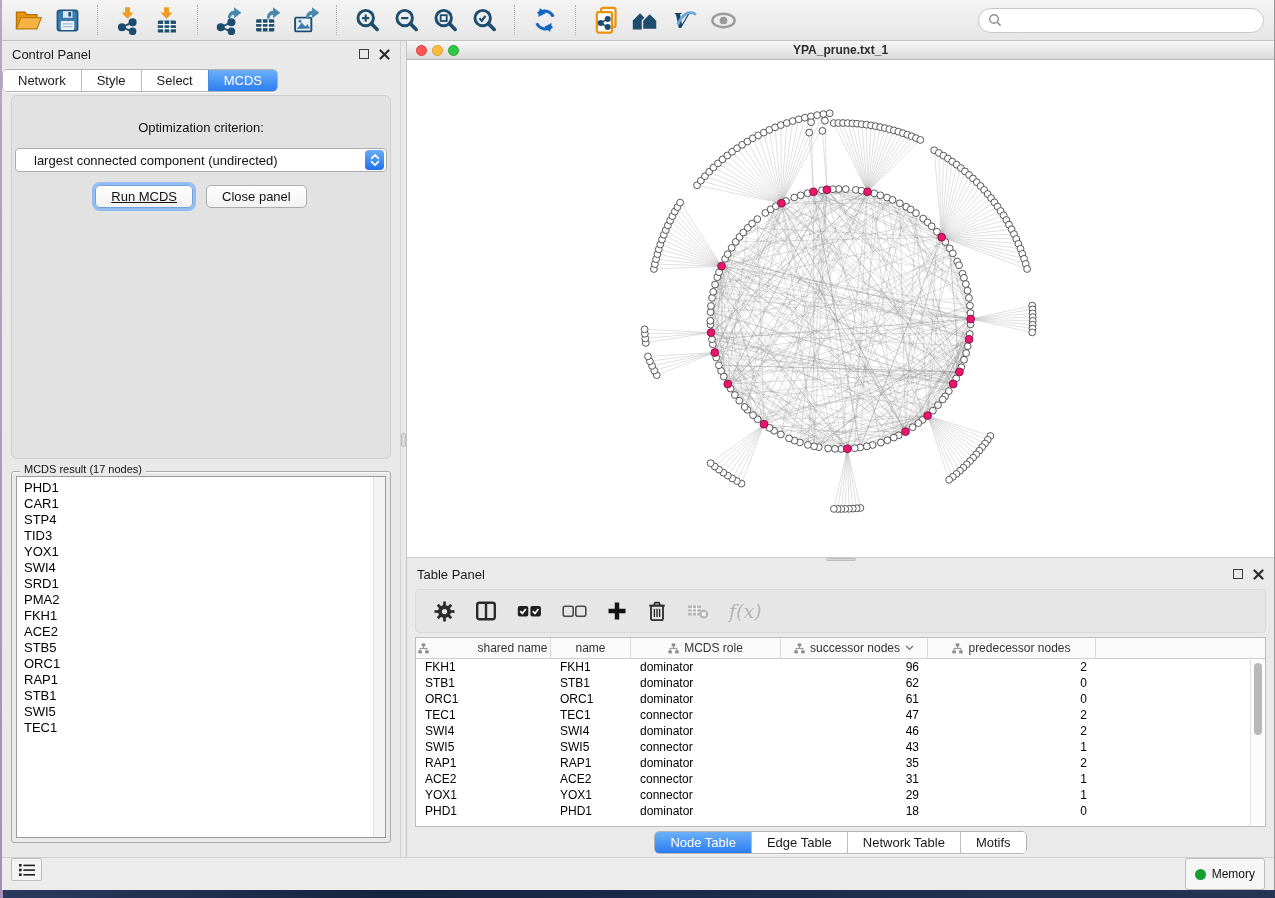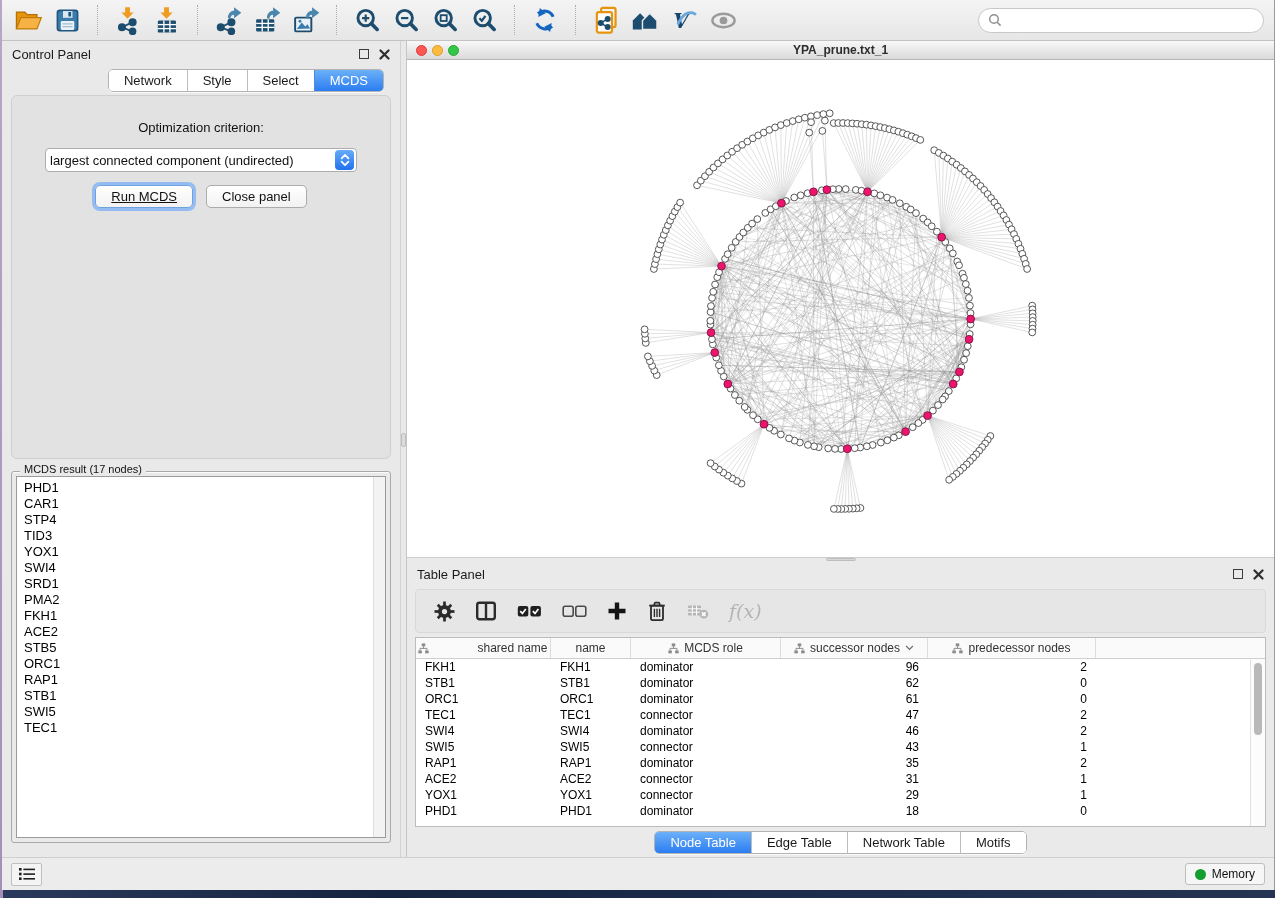--- a/index.html
+++ b/index.html
@@ -27,31 +27,31 @@
   .vsplit { flex:0 0 7px; background:#e9e9e9; border-left:1px solid #d2d2d2; border-right:1px solid #c6c6c6; position:relative; }
   .vsplit .grip { position:absolute; left:0; right:0; top:392px; height:14px; background:#dcdcdc;
     border:1px solid #bdbdbd; border-radius:2px; }
 
   
   .cpanel { flex:0 0 398px; background:#e9e9e9; display:flex; flex-direction:column; min-height:0; }
   .pane-titlebar { height:26px; flex:0 0 26px; display:flex; align-items:center; padding:0 10px;
     font-size:13px; color:#1b1b1b; }
   .win-btns { margin-left:auto; display:flex; align-items:center; gap:10px; }
   .float-box { width:10px; height:10px; border:1.6px solid #3c3c3c; display:inline-block; }
-  .cp-tabs { display:flex; justify-content:flex-end; margin:2px 16px 3px; }
+  .cp-tabs { display:flex; justify-content:flex-start; margin:2px 0 3px; }
   .segmented { display:inline-flex; border:1px solid #b3b3b3; border-radius:5px; overflow:hidden;
     background:#fff; box-shadow:0 1px 0 rgba(255,255,255,.7); }
   .seg-tab { padding:3px 15px; font-size:13px; color:#1a1a1a; border-left:1px solid #bdbdbd; background:#fff; }
   .seg-tab:first-child { border-left:none; }
   .seg-tab.active { background:linear-gradient(#6cb0f8,#2b7df1); color:#fff; border-left-color:#4a8adf; }
   .cp-box { margin:0 9px; height:364px; flex:0 0 364px; background:#e2e2e2; border:1px solid #cfcfcf;
     border-radius:6px; text-align:center; }
   .opt-label { margin-top:24px; font-size:13px; color:#111; }
-  .dropdown { margin:13px auto 0; width:312px; height:24px; background:#fff; border:1px solid #adadad;
-    border-radius:4px; display:flex; align-items:center; padding-left:4px; }
+  .dropdown { margin:13px auto 0; width:372px; height:24px; background:#fff; border:1px solid #adadad;
+    border-radius:4px; display:flex; align-items:center; padding-left:18px; }
   .dropdown .val { font-size:13px; color:#111; flex:1; text-align:left; white-space:nowrap; }
   .stepper { width:19px; height:20px; margin:1px 2px 1px 4px; border-radius:4px;
     background:linear-gradient(#67acf8,#2071ee); display:flex; align-items:center; justify-content:center; }
   .btn-row { margin-top:13px; display:flex; justify-content:center; gap:13px; }
   .mac-btn { background:linear-gradient(#ffffff,#f2f2f2); border:1px solid #acacac; border-radius:5px;
     padding:3px 15px; font-size:13px; color:#111; font-family:"Liberation Sans",sans-serif; }
   .mac-btn.focus-ring { box-shadow:0 0 0 3px rgba(106,168,250,.65); border-color:#6ea3e0;text-decoration:underline; }
   .groupbox { margin:12px 9px 14px; flex:1; border:1px solid #a9a9a9; border-radius:3px; position:relative;
     box-shadow:inset 0 1px 0 rgba(255,255,255,.8); min-height:0; }
   .groupbox .gb-label { position:absolute; top:-9px; left:8px; background:#e9e9e9; padding:0 4px;
@@ -95,21 +95,21 @@
   .td { font-size:12px; color:#000; padding:0 9px; line-height:16px; overflow:hidden; white-space:nowrap; }
   .td.right { text-align:right; }
   .vscroll { position:absolute; top:0; right:0; bottom:0; width:15px; background:#fcfcfc;
     border-left:1px solid #e2e2e2; }
   .vscroll .thumb { position:absolute; left:3px; width:8px; top:4px; height:72px; background:#b9b9b9;
     border-radius:4px; }
   .tp-tabs { height:30px; flex:0 0 30px; display:flex; justify-content:center; align-items:center; }
 
   
   .statusbar { height:33px; flex:0 0 33px; background:#ececec; border-top:1px solid #cfcfcf;
-    display:flex; align-items:center; padding:0 9px; }
+    display:flex; padding:0 9px; }
   .sb-btn { width:31px; height:23px; background:#f4f4f4; border:1px solid #bfbfbf; border-radius:2px;
     display:flex; align-items:center; justify-content:center; }
   .mem-btn { margin-left:auto; display:flex; align-items:center; gap:6px; background:#f6f6f6;
     border:1px solid #bdbdbd; border-radius:3px; padding:3px 9px; font-size:12px; color:#111; }
   .mem-dot { width:11px; height:11px; border-radius:50%; background:#149e2f; }
 </style>
 </head>
 <body>
 
 <div class="desktop">

